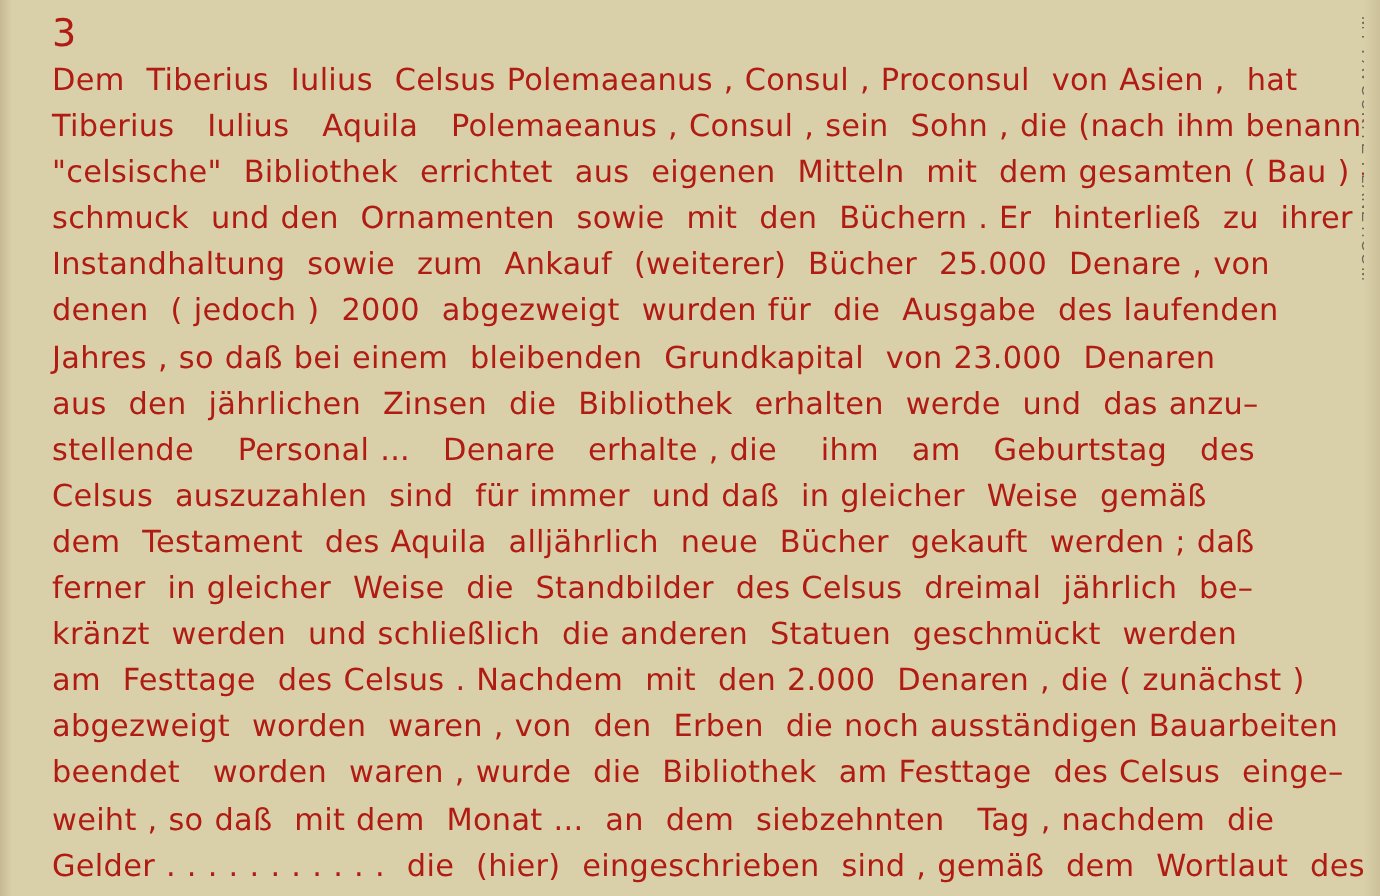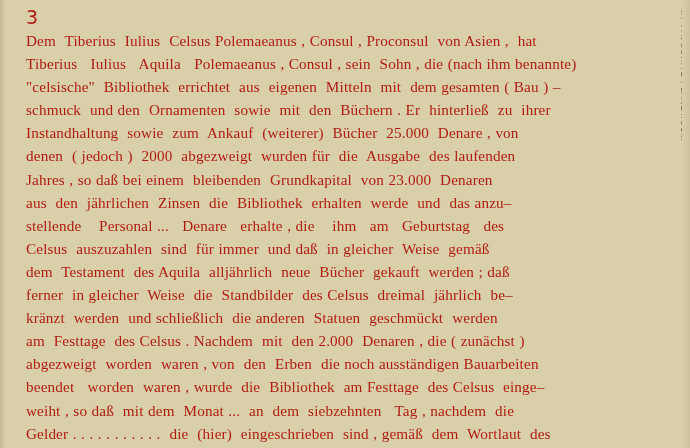--- a/index.html
+++ b/index.html
@@ -57,21 +57,20 @@
     text-align: justify;
     text-justify: inter-word;
     letter-spacing: 0.15px;
     word-spacing: 0.5px;
     white-space: pre-wrap;
   }
   .line {
     display: block;
     text-align: justify;
     white-space: pre;
-    font-family: Liberation Serif, serif;
   }
   #watermark {
     position: absolute;
     right: 2px;
     top: 8px;
     width: 14px;
     font-size: 8.2px;
     line-height: 9px;
     color: #6d6a5c;
     letter-spacing: 0.8px;

